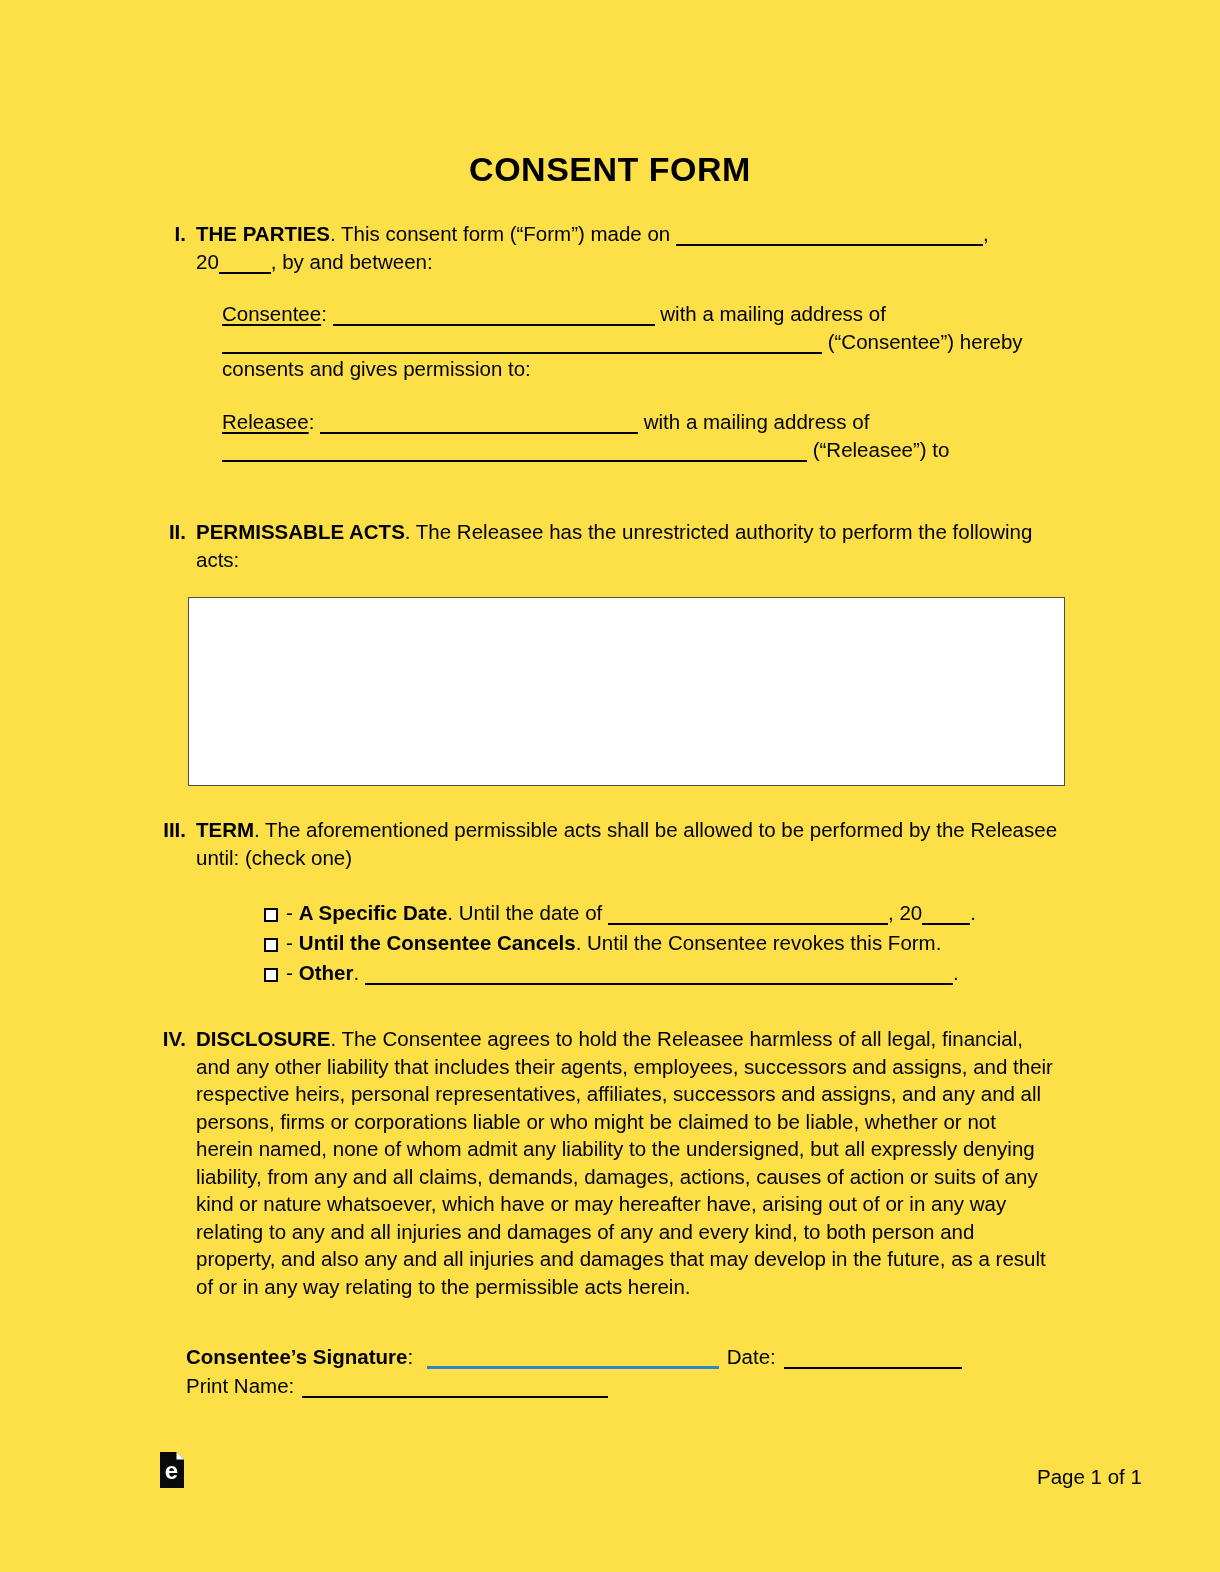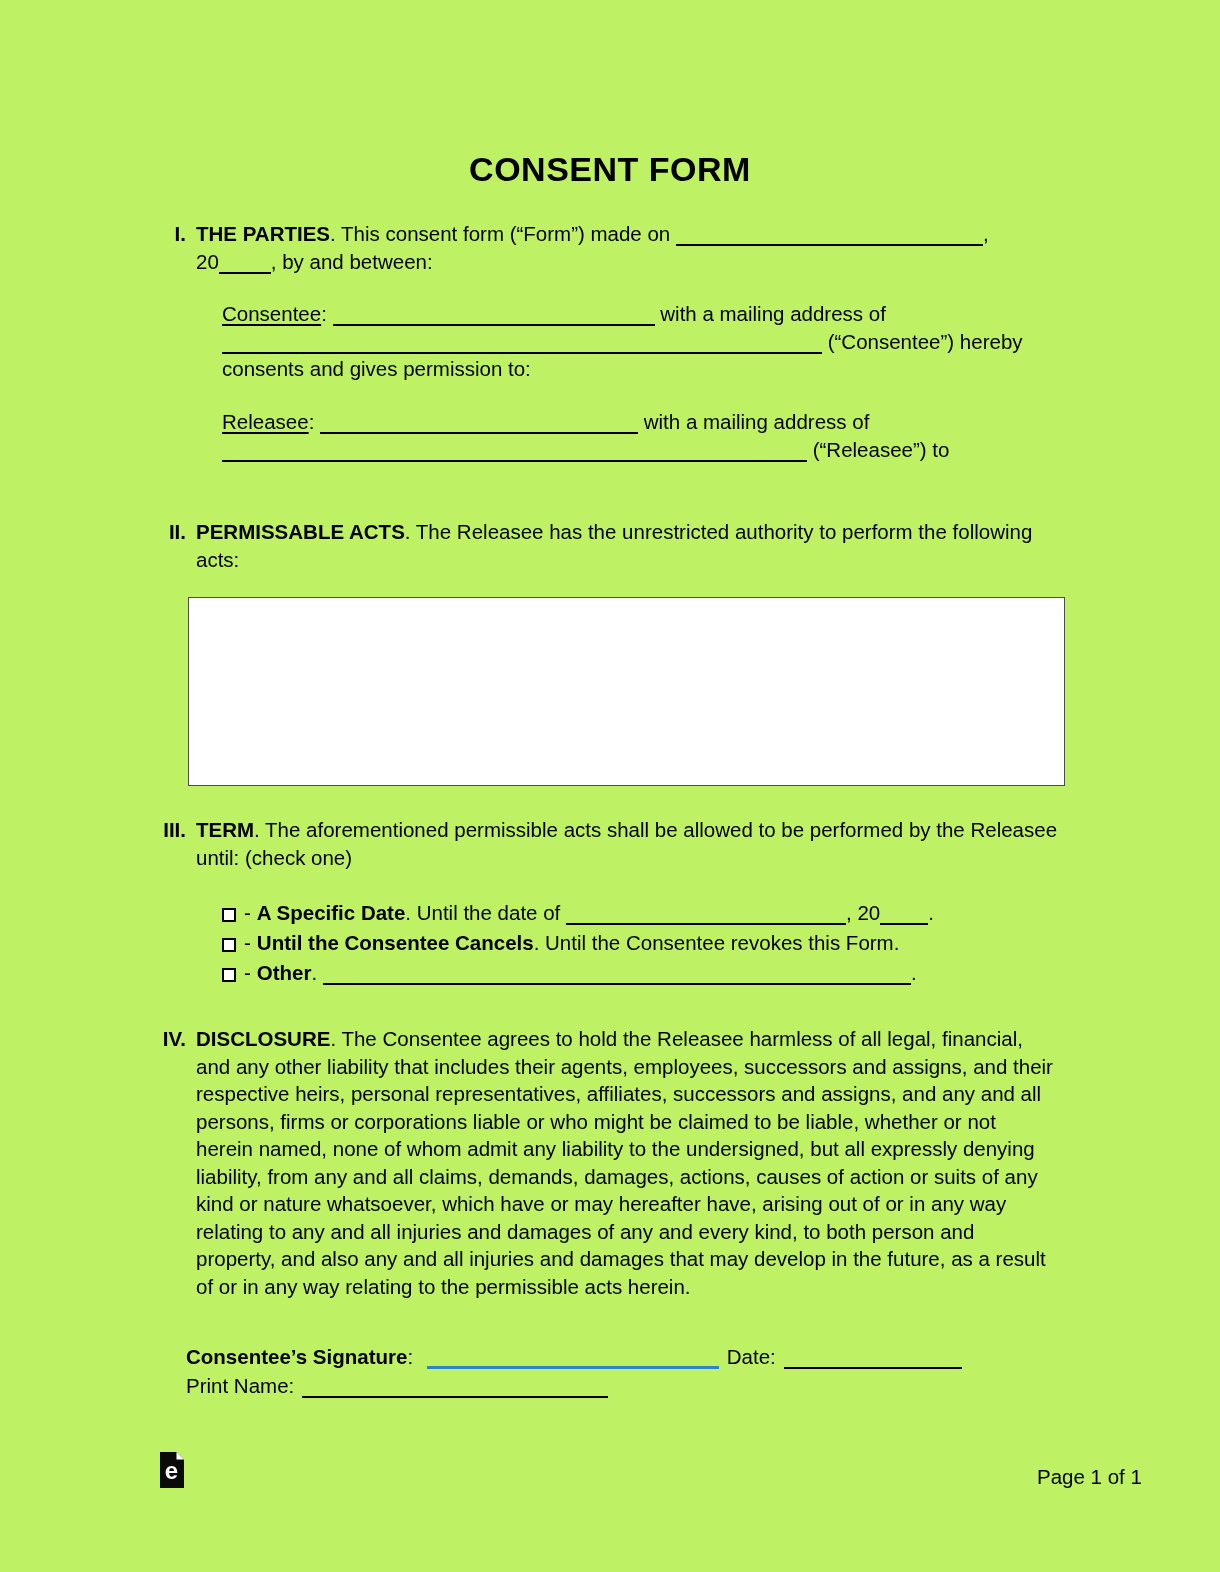--- a/index.html
+++ b/index.html
@@ -1,19 +1,19 @@
 <!DOCTYPE html>
 <html><head>
 <meta charset="utf-8">
 <style>
   html,body{margin:0;padding:0;background:#fff;}
   .page{
     position:relative;
     width:1220px;height:1572px;
-    background:#bef264;
+    background:#fde047;
     font-family:"Liberation Sans", sans-serif;
     color:#000;
     font-size:20.5px;
     line-height:27.5px;
     overflow:hidden;
   }
   .title{
     position:absolute;top:150px;left:0;width:100%;
     text-align:center;font-size:34px;font-weight:bold;
     letter-spacing:0.5px;line-height:38px;
@@ -30,21 +30,21 @@
     height:15px;
     vertical-align:-5px;
   }
   .bl-sig{border-bottom:3.5px solid #2e86c8;}
   .cb{
     display:inline-block;width:14px;height:14px;
     border:2px solid #000;vertical-align:-2px;
     background:#fff;box-sizing:border-box;margin-right:4px;
   }
   .dash{margin:0 6px 0 4px;}
-  .opt{line-height:30px;}
+  .opt{line-height:30px;margin-left:42px;}
   .acts-box{
     position:absolute;left:188px;top:597px;
     width:877px;height:189px;
     border:1.5px solid #4d4d4d;background:#fff;box-sizing:border-box;
   }
   .sig-block{position:absolute;left:186px;top:1342px;width:884px;line-height:29px;}
   .sig-block .bl{margin:0 8px;}
   .footer-logo{position:absolute;left:159px;top:1452px;width:26px;height:36px;}
   .page-num{position:absolute;left:1037px;top:1463px;}
 </style>

